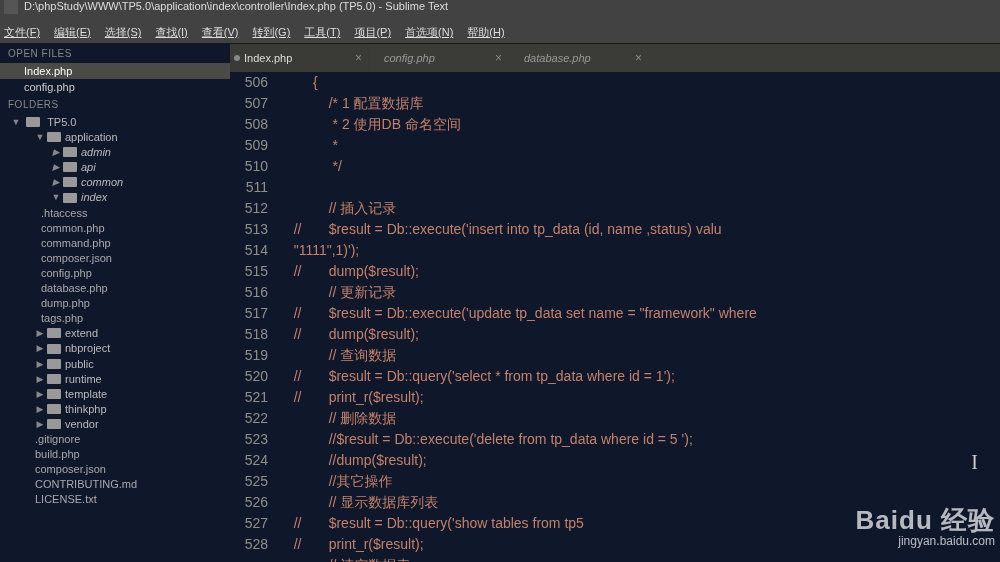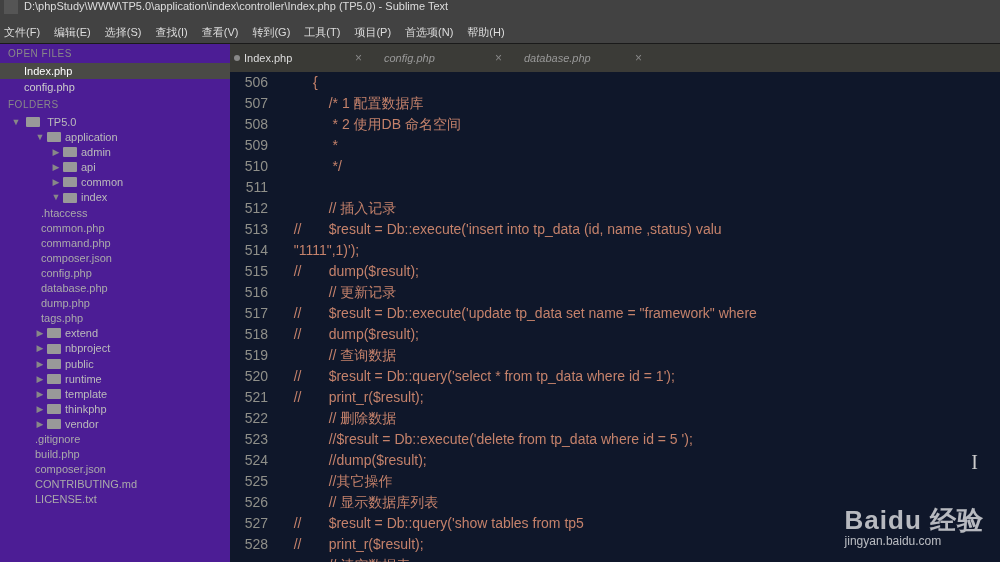--- a/index.html
+++ b/index.html
@@ -1,44 +1,44 @@
 <!DOCTYPE html>
 <html><head>
 <meta charset="utf-8">
 <style>
 * { margin: 0; padding: 0; box-sizing: border-box; font-family: "Microsoft YaHei", Arial, sans-serif; }
 body { background: #272822; color: #f8f8f2; overflow: hidden; width: 1000px; height: 562px; }
 .titlebar { background: #424242; height: 22px; display: flex; align-items: flex-start; padding: 0 4px; font-size: 11px; color: #ddd; }
 .titlebar .icon { width: 14px; height: 14px; background: #555; margin-right: 6px; display: inline-block; }
 .menubar { background: #424242; height: 22px; display: flex; align-items: center; padding: 0 4px; font-size: 11px; color: #ddd; border-bottom: 1px solid #1a1a1a; }
-.menubar span { margin-right: 14px; cursor: pointer; }
+.menubar span { margin-right: 14px; cursor: pointer; text-decoration: underline; }
 .main { display: flex; height: calc(562px - 44px); }
-.sidebar { width: 230px; background: #4c1d95; font-size: 11px; color: #bbb; overflow: hidden; }
+.sidebar { width: 230px; background: #0f172a; font-size: 11px; color: #bbb; overflow: hidden; }
 .sh { color: #888; padding: 4px 8px; font-size: 10px; letter-spacing: 0.5px; }
 .openfile { padding: 2px 8px 2px 24px; color: #ccc; }
 .openfile.active { background: #4a4a46; color: #fff; }
 .folder-root { padding: 2px 8px 2px 12px; color: #ddd; }
 .arrow { display: inline-block; width: 10px; text-align: center; color: #888; font-size: 9px; }
 .ficon { display: inline-block; width: 14px; height: 10px; background: #888; margin: 0 4px 0 2px; vertical-align: middle; border-radius: 1px; }
 .ficon.folder { background: #999; }
 .tree-item { padding: 1px 0 1px 0; white-space: nowrap; color: #bbb; margin-left: 11px; }
 .tree-item .label { vertical-align: middle; }
-.d1 { padding-left: 24px; } .d2 { padding-left: 40px; } .d3 { padding-left: 30px; }
+.d1 { padding-left: 24px; } .d2 { padding-left: 40px; font-style: italic; } .d3 { padding-left: 30px; }
 .file-leaf { color: #aaa; }
 .editor-area { flex: 1; display: flex; flex-direction: column; background: #3a3a36; }
 .tabbar { height: 28px; background: #3b3b37; display: flex; align-items: stretch; font-size: 11px; }
 .tab { display: flex; align-items: center; padding: 0 28px 0 14px; color: #999; font-style: italic; position: relative; min-width: 140px; }
 .tab.active { background: #3a3a36; color: #ddd; font-style: normal; }
 .tab .close { position: absolute; right: 8px; font-size: 12px; color: #888; font-style: normal; }
 .tab .dot { position: absolute; left: 4px; width: 6px; height: 6px; border-radius: 50%; background: #888; }
 .code { flex: 1; display: flex; overflow: hidden; font-family: Consolas, monospace; font-size: 14px; line-height: 21px; background: #0f172a; position: relative; }
 .gutter { width: 52px; text-align: right; padding-right: 14px; color: #90908a; user-select: none; }
 .lines { flex: 1; white-space: pre; color: #c5826b; position: relative; }
 .cursor-ibeam { position: absolute; right: 22px; top: 380px; font-size: 20px; color: #ccc; font-family: serif; }
-.watermark { position: absolute; right: 16px; bottom: 10px; color: rgba(255,255,255,0.7); text-align: left; font-size: 12px; pointer-events: none; }
+.watermark { position: absolute; right: 5px; bottom: 10px; color: rgba(255,255,255,0.7); text-align: right; font-size: 12px; pointer-events: none; }
 .watermark .big { font-size: 26px; font-weight: bold; letter-spacing: 1px; }
 </style>
 </head>
 <body>
 
 <div class="titlebar">
   <span class="icon"></span>
   <span>D:\phpStudy\WWW\TP5.0\application\index\controller\Index.php (TP5.0) - Sublime Text</span>
 </div>
 

